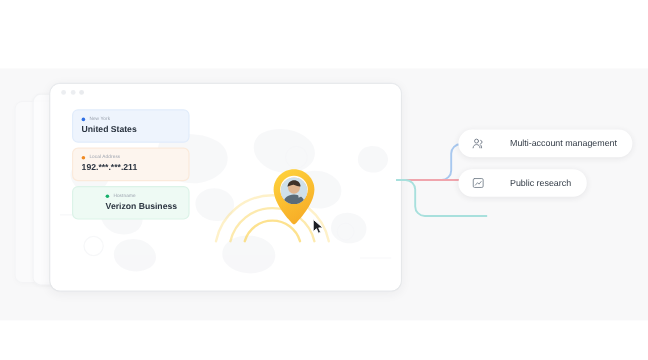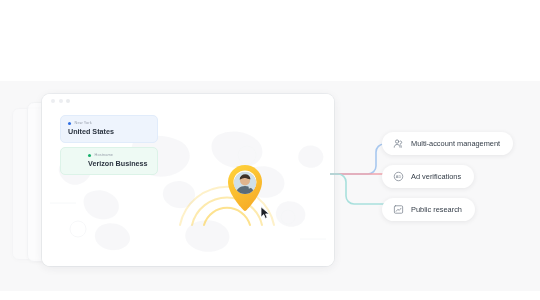--- a/index.html
+++ b/index.html
@@ -1,21 +1,21 @@
 <!DOCTYPE html>
 <html><head>
 <meta charset="utf-8">
 <style>
   html,body{margin:0;padding:0;}
   body{
     width:540px;height:300px;overflow:hidden;background:#ffffff;
     font-family:"Liberation Sans", sans-serif;
     -webkit-font-smoothing:antialiased;
   }
-  .stage{position:relative;width:540px;height:216px;background:#ffffff;margin-top:24px;}
+  .stage{position:relative;width:540px;height:216px;background:#ffffff;}
 
   
   .panel{position:absolute;left:0;top:57px;width:540px;height:210px;background:#f8f8f9;}
 
   
   .ghost{
     position:absolute;background:#fdfdfe;border:1px solid #f1f2f4;
     border-radius:7px;box-shadow:0 1px 4px rgba(40,45,60,.035);
   }
   .ghost.g1{left:12px;top:84px;width:250px;height:150px;opacity:.55;}
@@ -70,21 +70,21 @@
   .c-orange{background:#fdf5ee;border-color:#fbeadb;}
   .c-purple{background:#fbf2fb;border-color:#f5e6f6;}
   .c-green{background:#eefaf4;border-color:#dcf3e8;padding-left:27px;}
 
   
   .connectors{position:absolute;left:330px;top:100px;width:76px;height:100px;}
 
   
   .chips{position:absolute;left:382px;top:108px;width:150px;}
   .chip{
-    display:flex;align-items:center;gap:7px;
+    display:flex;align-items:center;gap:21px;
     background:#ffffff;border-radius:20px;
     box-shadow:0 1px 5px rgba(40,45,60,.09);
     padding:6px 13px 6px 11px;margin-bottom:10px;width:max-content;max-width:140px;
   }
   .chip .ic{width:11px;height:11px;flex:none;color:#7b8490;}
   .chip .ic svg{display:block;}
   .chip .txt{font-size:7.4px;color:#333c47;line-height:10px;white-space:nowrap;}
 </style>
 </head>
 <body>
@@ -164,20 +164,27 @@
       <div class="cards">
 
         <div class="infocard c-blue">
           <div class="lbl">
             <span class="cdot" style="background:#2f6fe4"></span>
             <span>New York</span>
           </div>
           <div class="val">United States</div>
         </div>
 
+        <div class="infocard c-orange">
+          <div class="lbl">
+            <span class="cdot" style="background:#f08a22"></span>
+            <span>Local Address</span>
+          </div>
+          <div class="val">192.***.***.211</div>
+        </div>
 
 
         <div class="infocard c-green">
           <div class="lbl">
             <span class="cdot" style="background:#16b06b"></span>
             <span>Hostname</span>
           </div>
           <div class="val">Verizon Business</div>
         </div>
 
@@ -198,29 +205,20 @@
         <svg viewBox="0 0 16 16" fill="none" stroke="currentColor" stroke-width="1.2" stroke-linecap="round" stroke-linejoin="round">
           <circle cx="6" cy="5.2" r="2.4"></circle>
           <path d="M1.8 13.4c0-2.4 1.9-4 4.2-4s4.2 1.6 4.2 4"></path>
           <path d="M11 4.3a2.1 2.1 0 0 1 0 4.1"></path>
           <path d="M12.1 13.4c0-1.7-.5-3-1.5-3.8"></path>
         </svg>
       </span>
       <span class="txt">Multi-account management</span>
     </div>
 
-    <div class="chip">
-      <span class="ic">
-        <svg viewBox="0 0 16 16" fill="none" stroke="currentColor" stroke-width="1.1">
-          <circle cx="8" cy="8" r="6.2"></circle>
-          <text x="8" y="10.4" font-size="5.6" font-family="Liberation Sans, sans-serif" fill="currentColor" stroke="none" text-anchor="middle">AD</text>
-        </svg>
-      </span>
-      <span class="txt">Ad verifications</span>
-    </div>
 
     <div class="chip">
       <span class="ic">
         <svg viewBox="0 0 16 16" fill="none" stroke="currentColor" stroke-width="1.1" stroke-linecap="round" stroke-linejoin="round">
           <rect x="2" y="2.6" width="12" height="10.8" rx="1.6"></rect>
           <path d="M4.6 10.6l2.6-3 1.8 1.8 2.6-3.2"></path>
         </svg>
       </span>
       <span class="txt">Public research</span>
     </div>

